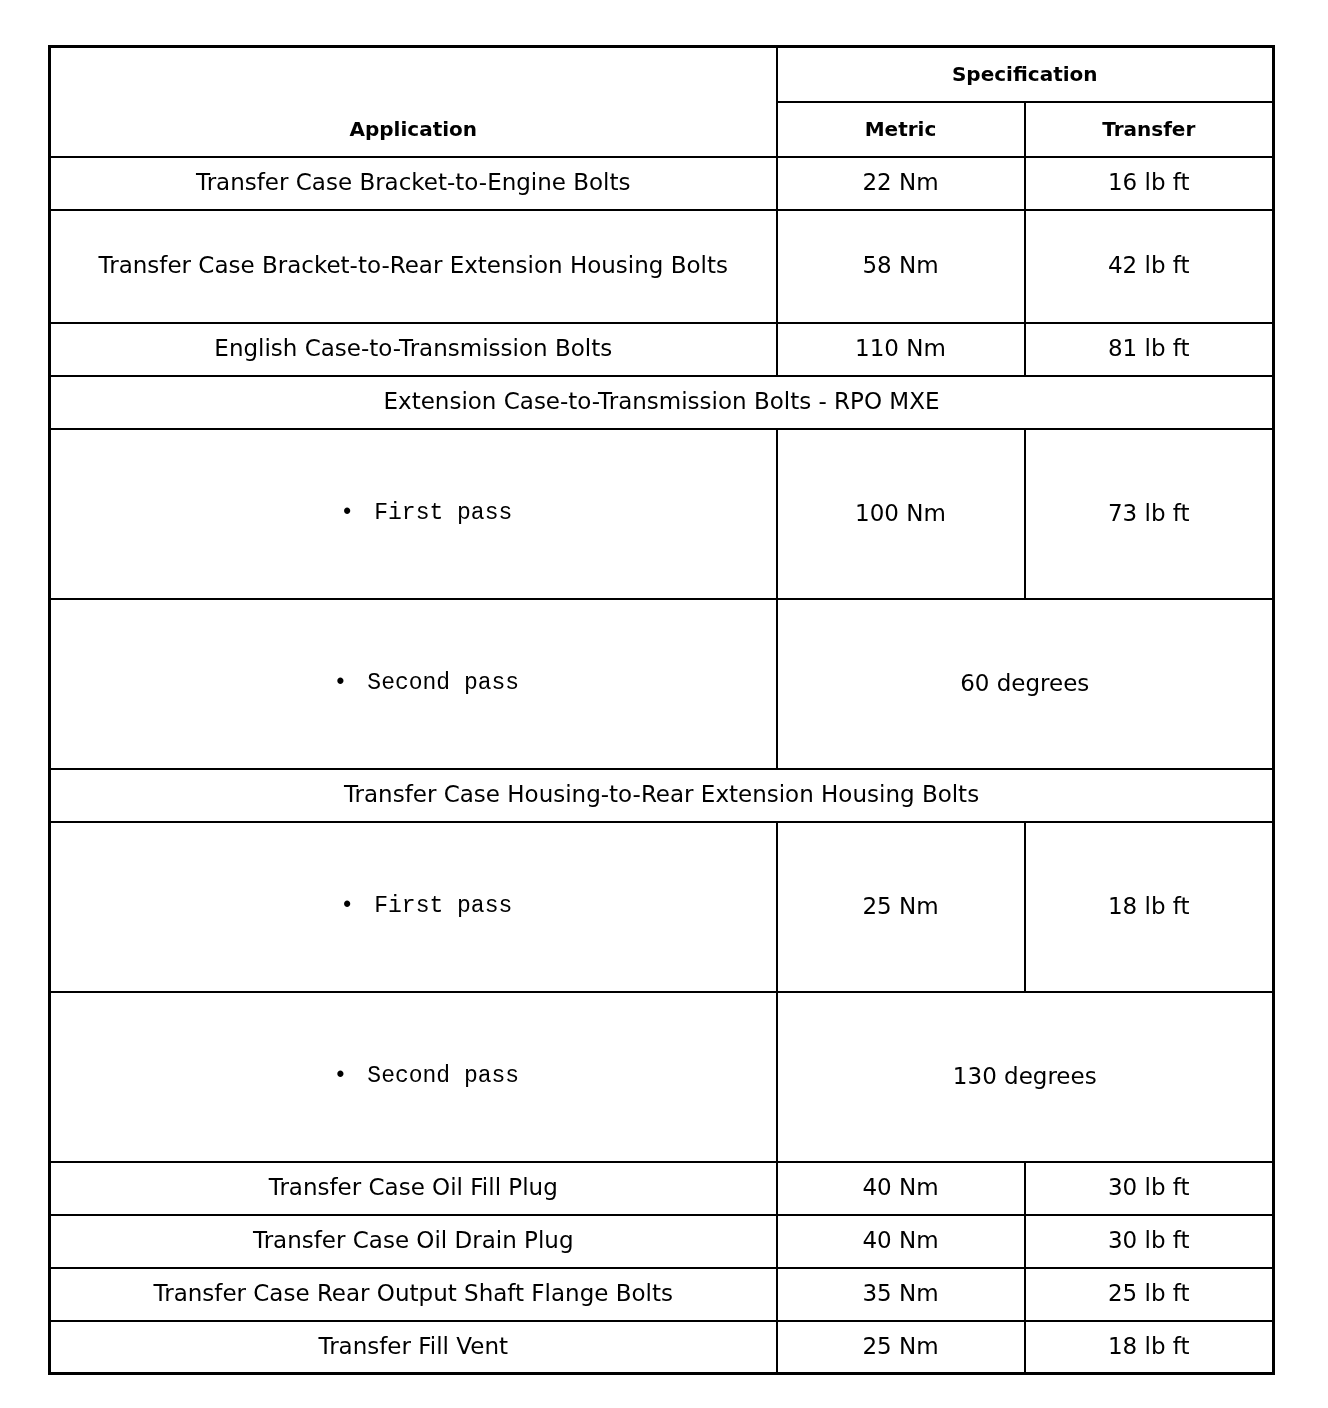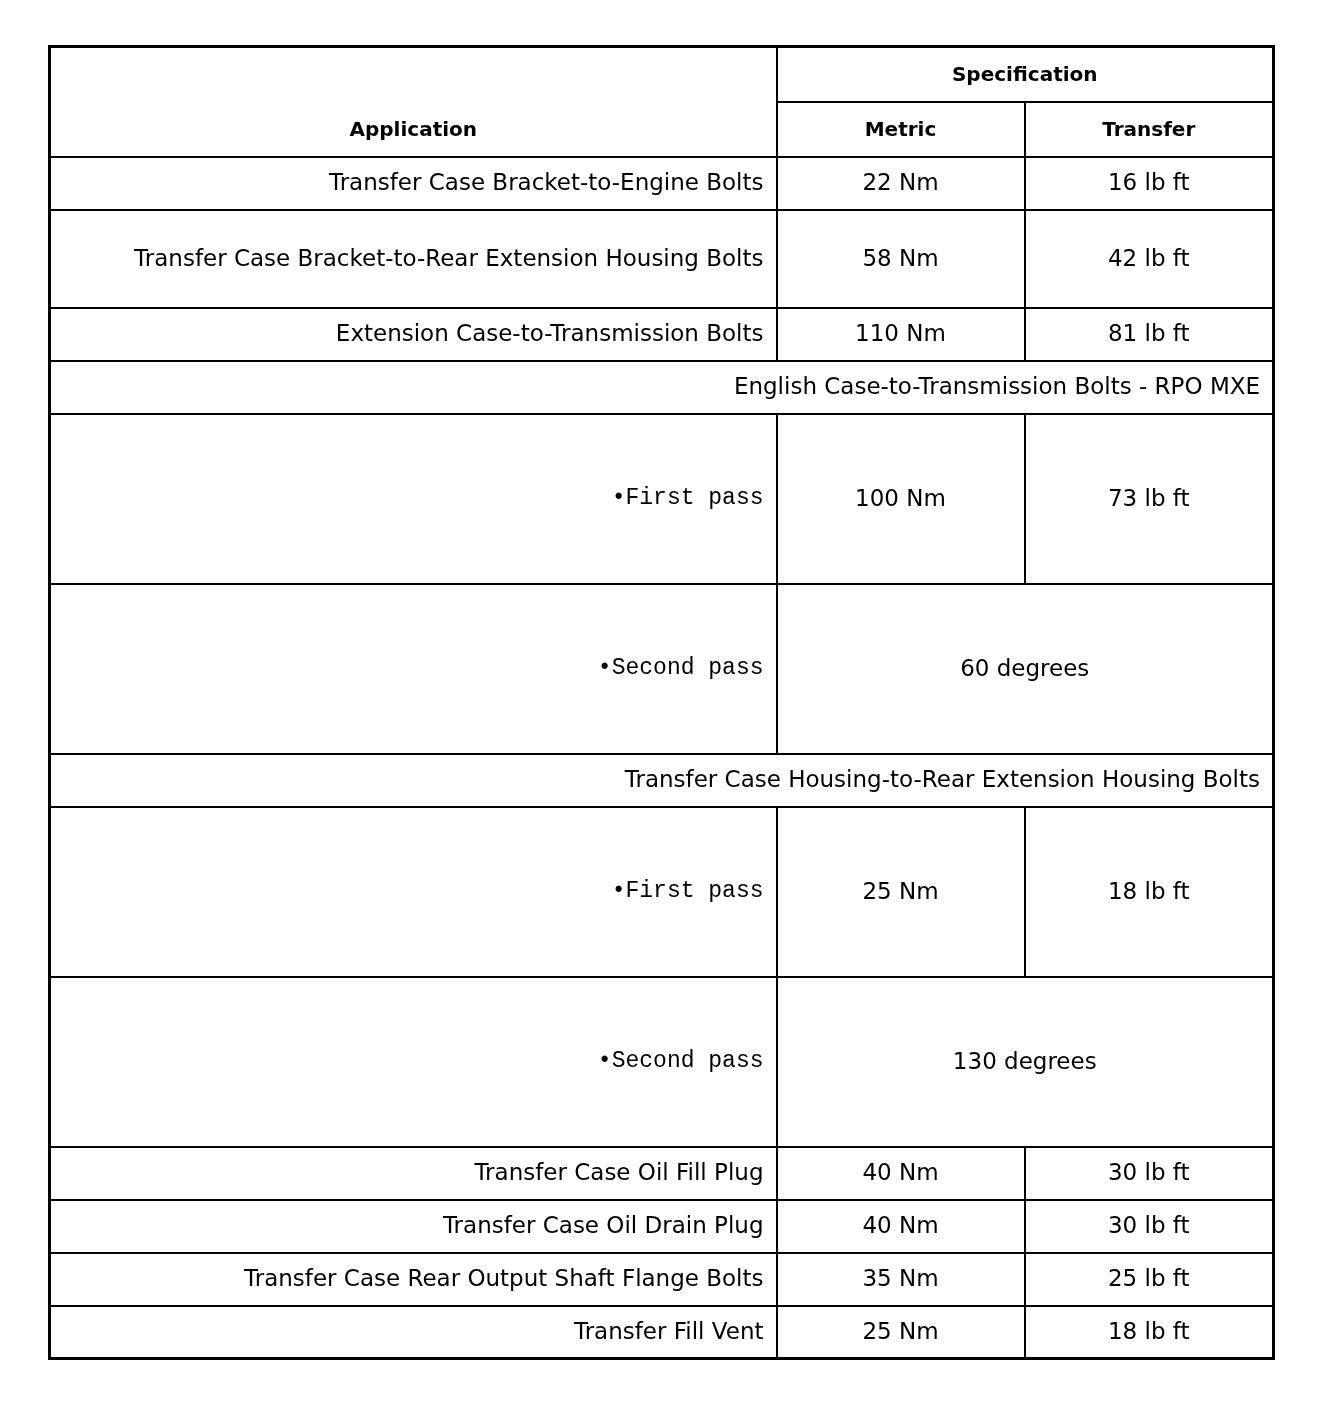--- a/index.html
+++ b/index.html
@@ -37,28 +37,28 @@
   td.hdr {
     font-weight: bold;
     text-align: center;
     font-size: 20px;
   }
   td.app-hdr {
     vertical-align: bottom;
     padding-bottom: 14px;
   }
   td.app {
-    text-align: right;
+    text-align: center;
   }
   td.val {
     text-align: center;
   }
   tr.row-hdr     { height: 55px; }
   tr.row-normal  { height: 53px; }
-  tr.row-twoline { height: 98px; }
+  tr.row-twoline { height: 113px; }
   tr.row-tall    { height: 170px; }
   td.bullet-cell {
     padding-left: 18px;
     font-family: Liberation Mono, monospace;
   }
   .bullet {
     display: inline-block;
     width: 54px;
     font-size: 23px;
   }
@@ -89,27 +89,27 @@
     <td class="val">16 lb ft</td>
   </tr>
 
   <tr class="row-twoline">
     <td class="app">Transfer Case Bracket-to-Rear Extension Housing Bolts</td>
     <td class="val">58 Nm</td>
     <td class="val">42 lb ft</td>
   </tr>
 
   <tr class="row-normal">
-    <td class="app">Extension Case-to-Transmission Bolts</td>
+    <td class="app">English Case-to-Transmission Bolts</td>
     <td class="val">110 Nm</td>
     <td class="val">81 lb ft</td>
   </tr>
 
   <tr class="row-normal">
-    <td class="app" colspan="3">English Case-to-Transmission Bolts - RPO MXE</td>
+    <td class="app" colspan="3">Extension Case-to-Transmission Bolts - RPO MXE</td>
   </tr>
 
   <tr class="row-tall">
     <td class="app bullet-cell">
       <span class="bullet">•</span><span>First pass</span>
     </td>
     <td class="val">100 Nm</td>
     <td class="val">73 lb ft</td>
   </tr>
 

